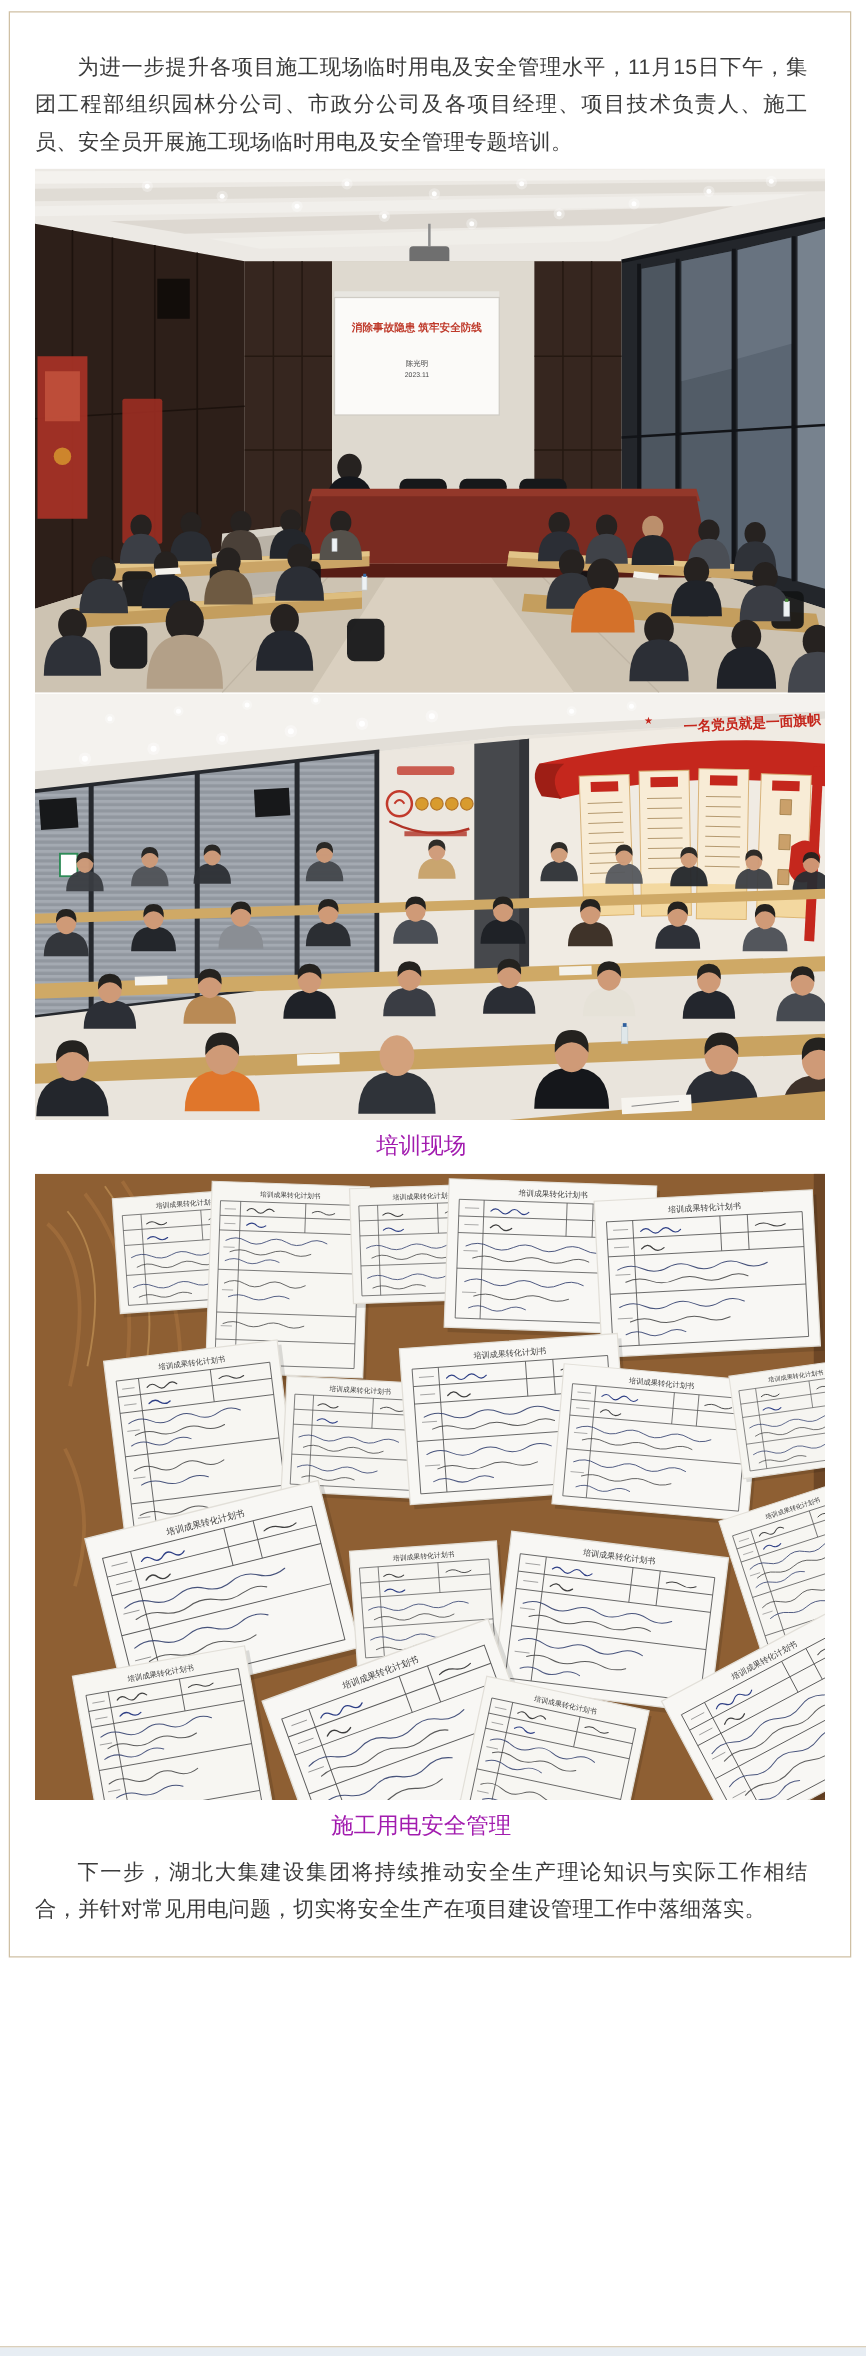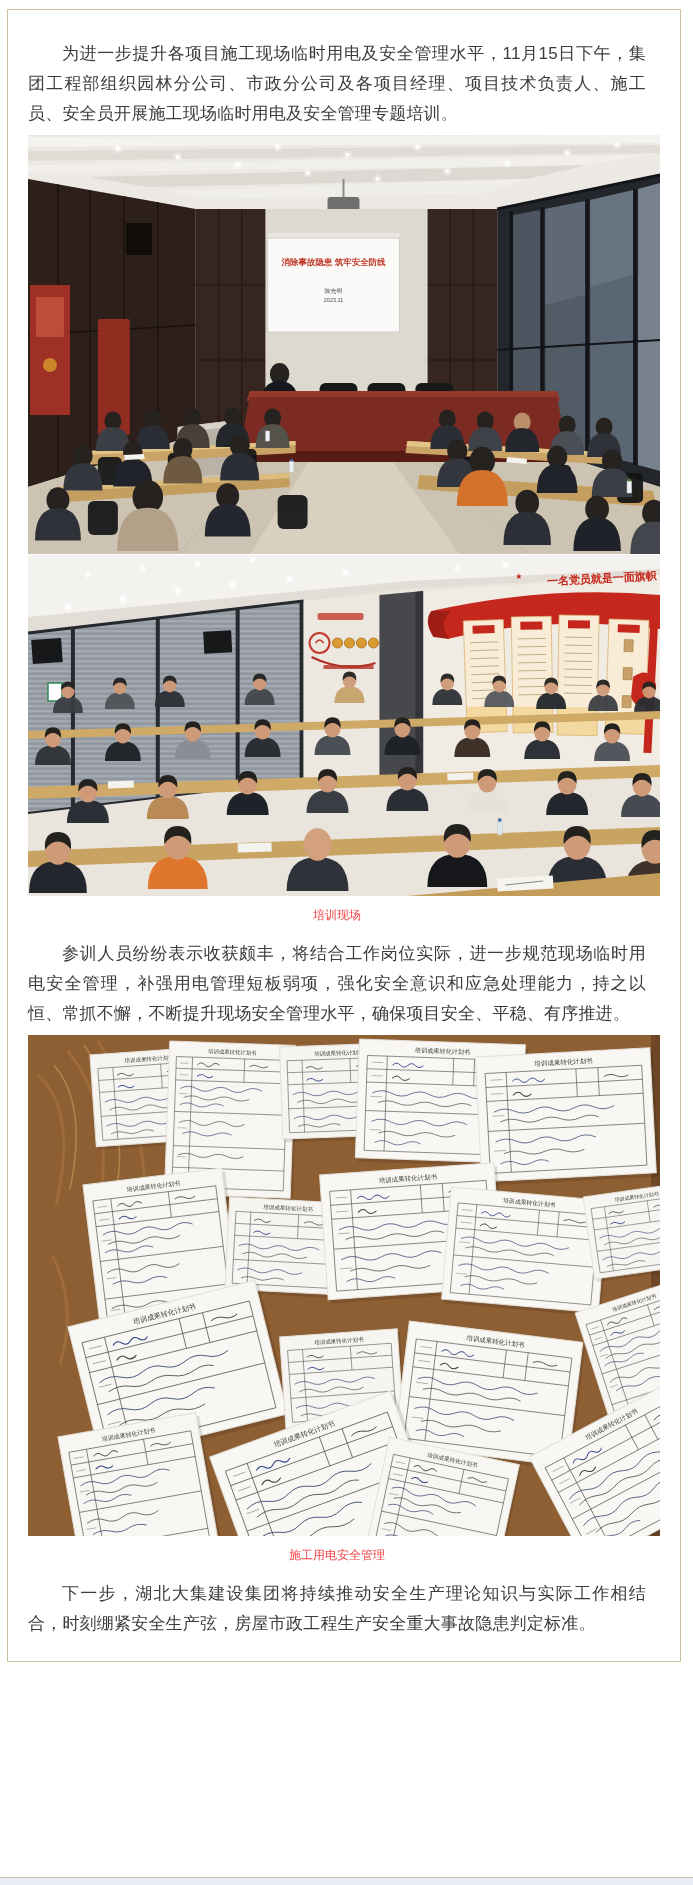--- a/index.html
+++ b/index.html
@@ -10,23 +10,22 @@
     background:#ffffff;border:1px solid #cfc0a4;
     padding:29px 34px 16px 20px;
   }
   .para{
     margin:0 0 6px 0;color:#3b3b3b;font-size:17px;line-height:30px;
     text-align:justify;text-indent:2em;letter-spacing:0.2px;
   }
   .photo{display:block;width:632px;height:auto;margin:0 auto;}
   #photo2{margin-top:1px;}
   .caption{
-    text-align:center;font-size:12px;line-height:21px;color:#ef4444;
+    text-align:center;font-size:18px;line-height:21px;color:#a21caf;
     margin:10px 0 12px 0;
-    font-family:Liberation Mono, monospace;
   }
   .bottom-line{position:absolute;left:0;right:0;top:1877px;height:1px;background:#cfc0a4;}
   .bottom-strip{position:absolute;left:0;right:0;top:1878px;bottom:0;background:#e7edf3;}
   svg text{font-family:"Liberation Sans","DejaVu Sans",sans-serif;}
 </style>
 </head>
 <body>
 
 <div class="page">
   <div class="card">
@@ -485,21 +484,20 @@
         <use href="#fp" transform="translate(550,334) scale(1.5)" color="#2a2d34"></use>
         <use href="#fp" transform="translate(628,338) scale(1.5)" color="#3e322a"></use>
         <polygon points="380,341 633,318 633,341" fill="#c49c5a"></polygon>
         <rect x="470" y="322" width="56" height="13" fill="#f6f4ef" transform="rotate(-3 498 328)"></rect>
         <line x1="478" y1="330" x2="516" y2="326" stroke="#888" stroke-width="1"></line>
       </g>
     </svg>
 
     <div class="caption">培训现场</div>
 
-    <p class="para">参训人员纷纷表示收获颇丰，将结合工作岗位实际，进一步规范现场临时用电安全管理，补强用电管理短板弱项，强化安全意识和应急处理能力，持之以恒、常抓不懈，不断提升现场安全管理水平，确保项目安全、平稳、有序推进。</p>
 
     <svg id="photo3" class="photo" width="632" height="501" viewBox="0 0 633 501" preserveAspectRatio="none">
       <defs>
         <g id="fL">
           <rect x="3" y="4" width="175" height="125" fill="#000000" opacity=".12"></rect>
           <rect width="175" height="125" fill="#f8f7f4" stroke="#e2dfd8"></rect>
           <text x="88" y="12" font-size="6.5" fill="#3c3c3c" text-anchor="middle">培训成果转化计划书</text>
           <g stroke="#5a5a5a" stroke-width=".7" fill="none">
             <rect x="9" y="17" width="157" height="100"></rect>
             <line x1="9" y1="31" x2="166" y2="31"></line>
@@ -619,19 +617,19 @@
 
         <use href="#fT" transform="translate(30,402) rotate(-10)"></use>
         <use href="#fL" transform="translate(182,422) rotate(-20) scale(1.1)"></use>
         <use href="#fT" transform="translate(362,402) rotate(12) scale(.95)"></use>
         <use href="#fL" transform="translate(502,422) rotate(-28)"></use>
       </g>
     </svg>
 
     <div class="caption">施工用电安全管理</div>
 
-    <p class="para">下一步，湖北大集建设集团将持续推动安全生产理论知识与实际工作相结合，时刻绷紧安全生产弦，房屋市政工程生产安全重大事故隐患判定标准。</p>
+    <p class="para">下一步，湖北大集建设集团将持续推动安全生产理论知识与实际工作相结合，并针对常见用电问题，切实将安全生产在项目建设管理工作中落细落实。</p>
 
   </div>
 
   <div class="bottom-line"></div>
   <div class="bottom-strip"></div>
 </div>
 
 </body></html>

